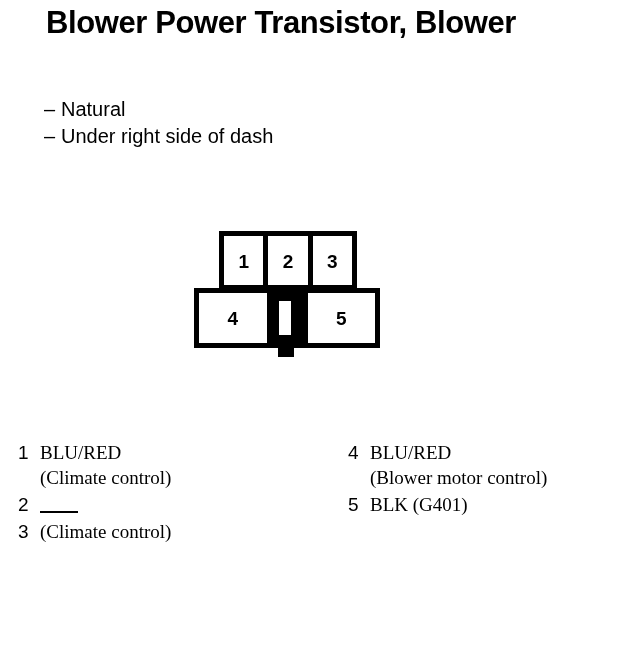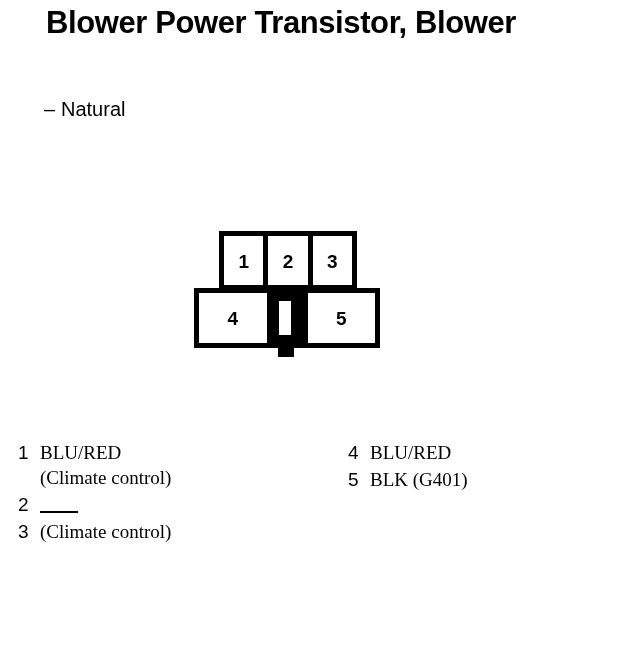--- a/index.html
+++ b/index.html
@@ -175,20 +175,23 @@
 </style>
 </head>
 <body>
 
 <div class="title">Blower Power Transistor, Blower</div>
 
 <div class="bullets">
   <div class="bullet-row">
     <span class="bullet-dash">–</span><span>Natural</span>
   </div>
+  <div class="bullet-row">
+    <span class="bullet-dash">–</span><span>Under right side of dash</span>
+  </div>
 </div>
 
 <div class="connector">
 
   <div class="row-top">
     <div class="cav">
       <span class="cav-num">1</span>
     </div>
     <div class="cav">
       <span class="cav-num">2</span>
@@ -240,20 +243,21 @@
     </div>
 
   </div>
 
   <div class="legend-col right">
 
     <div class="legend-item">
       <span class="legend-num">4</span>
       <span class="legend-text">
         <span>BLU/RED</span>
+        <span class="legend-desc">(Blower motor control)</span>
       </span>
     </div>
 
     <div class="legend-item">
       <span class="legend-num">5</span>
       <span class="legend-text">
         <span>BLK (G401)</span>
       </span>
     </div>
 

